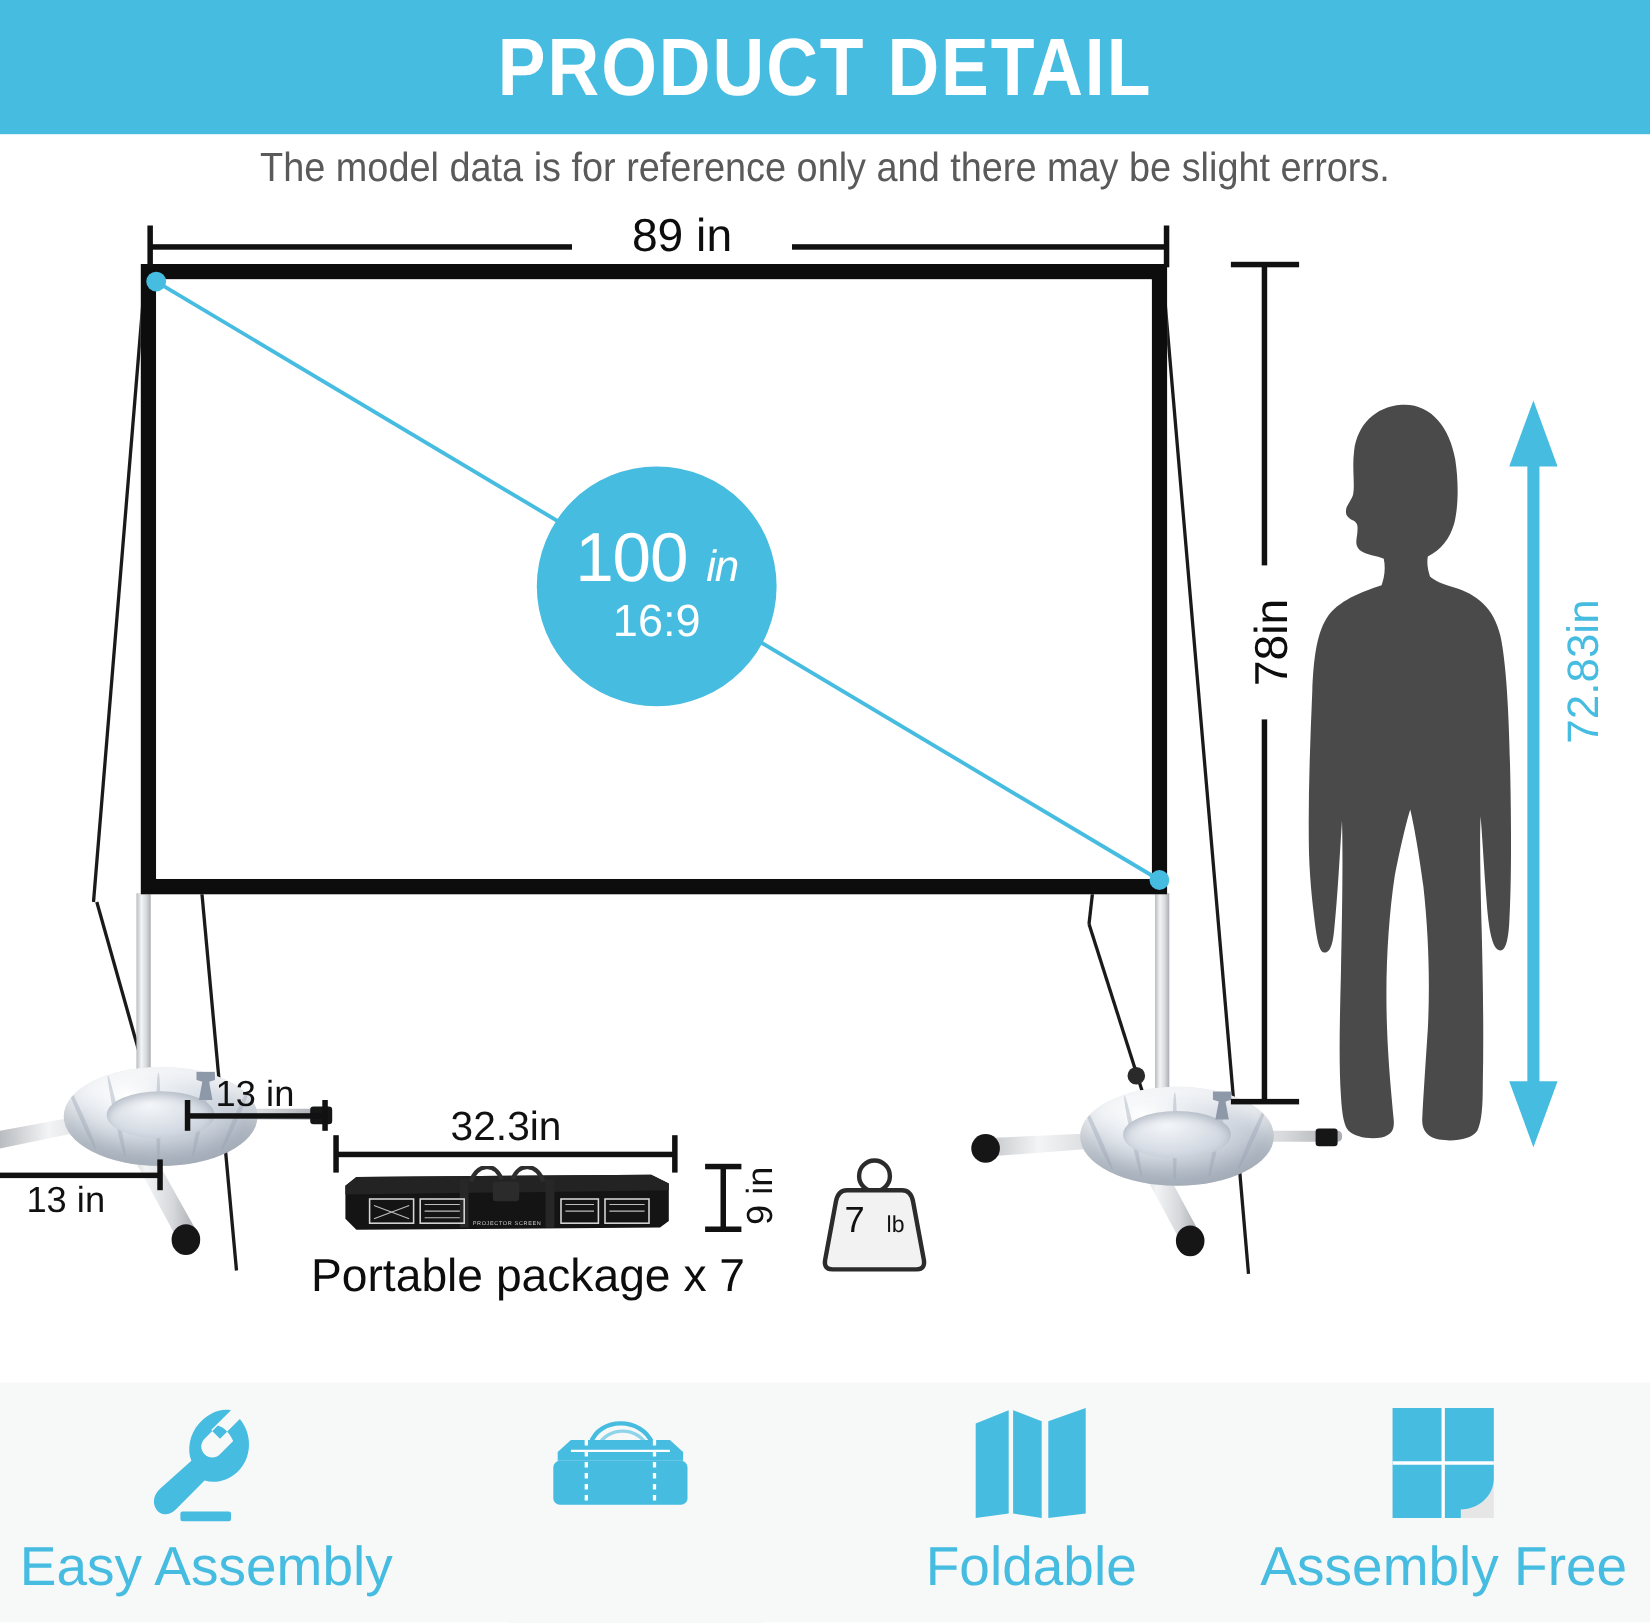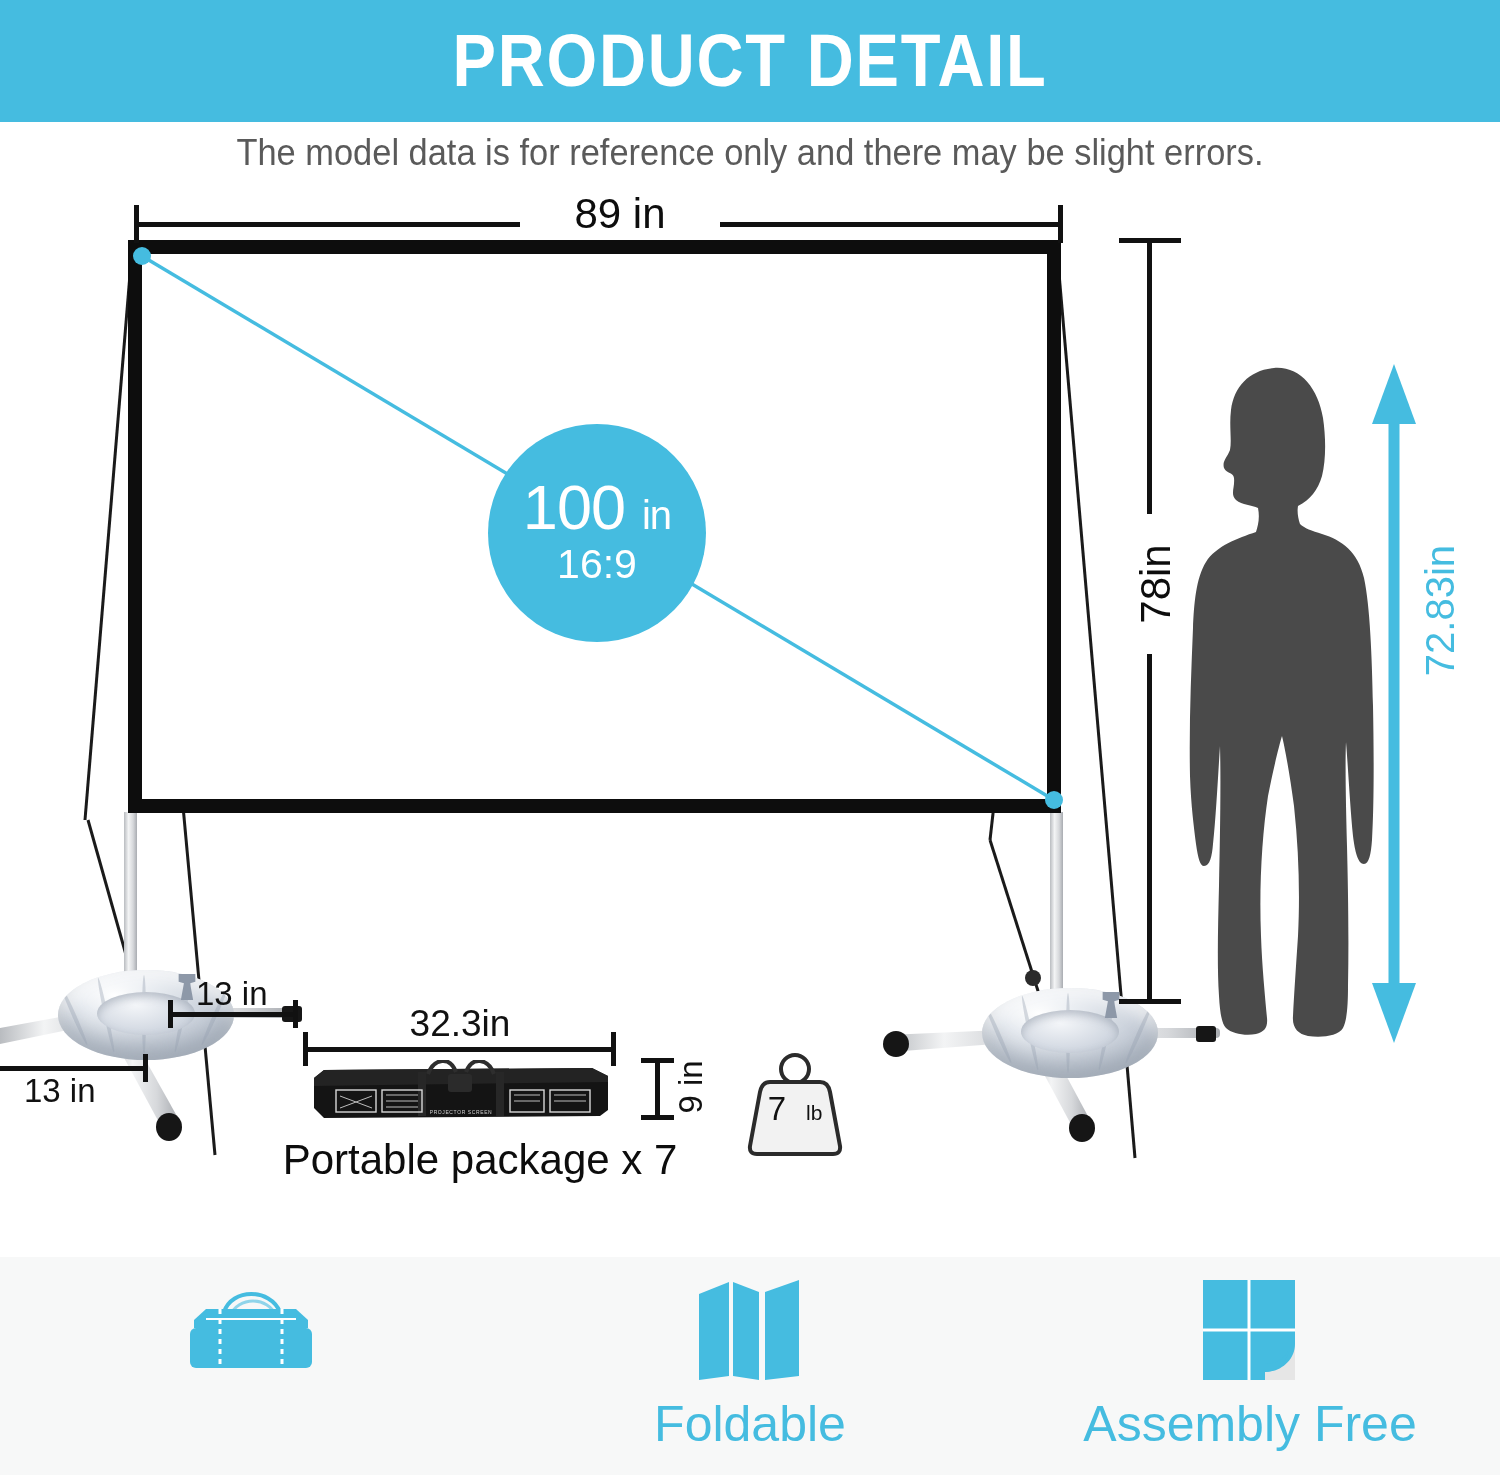--- a/index.html
+++ b/index.html
@@ -74,21 +74,21 @@
   
   .badge{
     position:absolute; left:488px; top:424px; width:218px; height:218px;
     border-radius:50%; background:#45bce0;
     display:flex; flex-direction:column; align-items:center; justify-content:center;
     color:#ffffff;
   }
   .badge-main{ font-size:63px; line-height:0.95; letter-spacing:-1px;
                display:flex; align-items:baseline; }
   .badge-main .num{ font-size:63px; }
-  .badge-main .unit{ font-size:40px; margin-left:17px; }
+  .badge-main .unit{ font-size:40px; margin-left:17px;font-style:italic; }
   .badge-sub{ font-size:41px; margin-top:4px; }
 
   
   .person{ position:absolute; left:1186px; top:366px; width:190px; height:675px; }
 
   .person-arrow{ position:absolute; left:1370px; top:362px; width:48px; height:683px; }
   .person-label{
     position:absolute; left:1340px; top:588px; width:200px;
     text-align:center; font-size:40px; color:#45bce0;
     transform:rotate(-90deg); transform-origin:center;
@@ -354,20 +354,34 @@
   <svg class="weight" viewBox="0 0 110 110">
     <circle cx="55" cy="19" r="14" fill="none" stroke="#2b2b2b" stroke-width="4"></circle>
     <path d="M30 32 L80 32 Q88 32 90 42 L100 96 Q101 104 93 104 L17 104 Q9 104 10 96 L20 42 Q22 32 30 32 Z" fill="#f2f2f2" stroke="#2b2b2b" stroke-width="4" stroke-linejoin="round"></path>
   </svg>
   <div class="weight-label">
     <span class="weight-num">7</span><span class="weight-unit">lb</span>
   </div>
 
   <div class="feature-bar">
 
+    <div class="feature">
+      <div class="feature-icon">
+        <svg viewBox="0 0 100 110" width="100" height="110">
+          <path fill="#45bce0" d="
+            M72 6 L54 24 L62 32 L80 14 C92 28 91 50 78 62 C70 70 58 73 48 70
+            L22 96 C16 102 8 102 4 96 C0 90 2 82 8 77 L36 52
+            C32 42 34 28 43 18 C51 9 62 4 72 6 Z
+            M60 20 L48 32 C44 36 44 42 48 46 C52 50 58 50 62 46 L74 34
+            C70 26 66 22 60 20 Z"></path>
+          <rect x="26" y="98" width="46" height="9" rx="2" fill="#45bce0"></rect>
+        </svg>
+      </div>
+      <div class="feature-label">Easy Assembly</div>
+    </div>
 
     <div class="feature">
       <div class="feature-icon">
         <svg viewBox="0 0 140 110" width="140" height="110">
           <path d="M44 36 C52 12 90 12 100 36" stroke="#45bce0" stroke-width="4" fill="none"></path>
           <path d="M50 40 C58 20 88 20 96 40" stroke="#8fd4ea" stroke-width="3" fill="none"></path>
           <path d="M14 44 L26 33 L116 33 L128 44 L128 52 L14 52 Z" fill="#45bce0"></path>
           <rect x="10" y="52" width="122" height="40" rx="6" fill="#45bce0"></rect>
           <line x1="40" y1="33" x2="40" y2="92" stroke="#ffffff" stroke-width="3" stroke-dasharray="5 5"></line>
           <line x1="102" y1="33" x2="102" y2="92" stroke="#ffffff" stroke-width="3" stroke-dasharray="5 5"></line>

